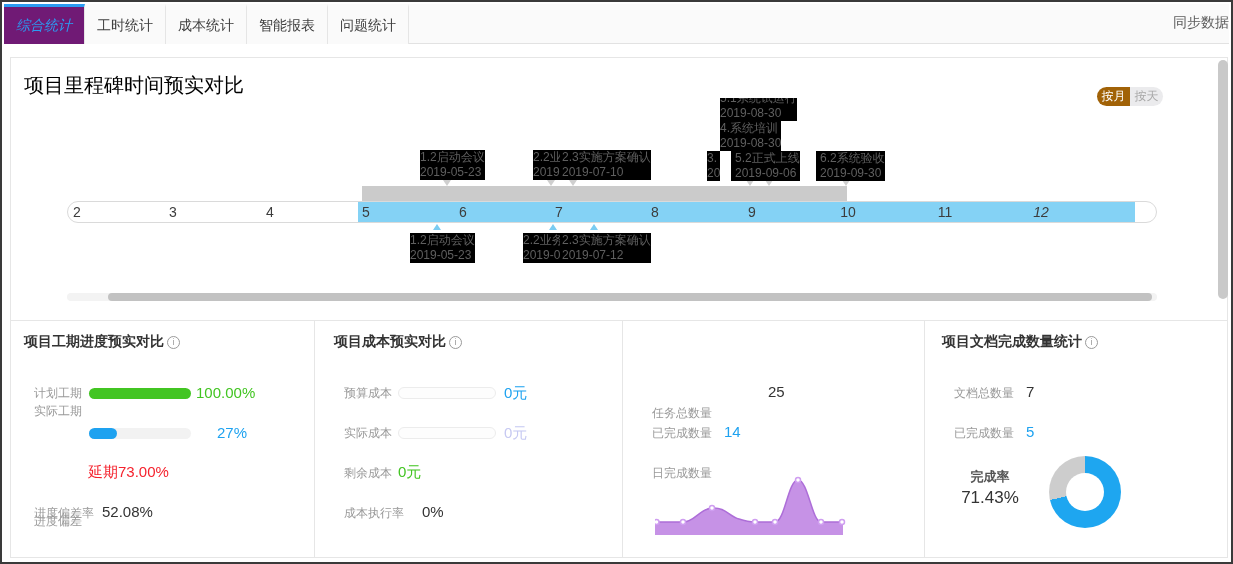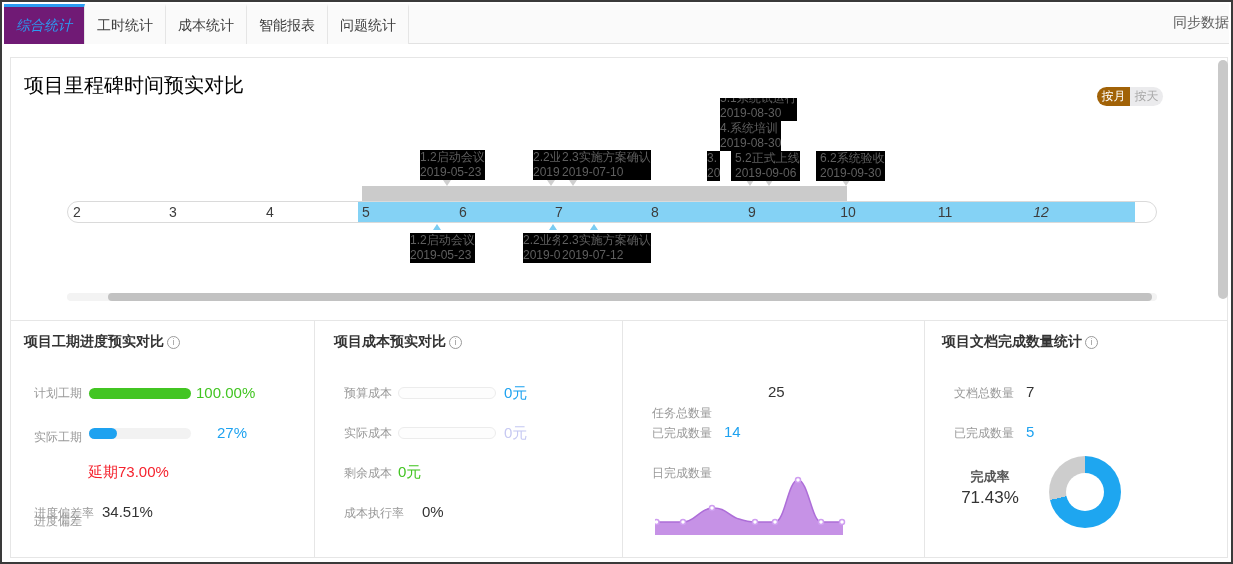--- a/index.html
+++ b/index.html
@@ -180,31 +180,31 @@
   <div class="divider-v" style="left:620px;"></div>
   <div class="divider-v" style="left:922px;"></div>
 
   <div class="panel-title" style="left:22px; top:331px;">
     <span>项目工期进度预实对比</span><span class="info">i</span>
   </div>
   <div class="row-label" style="left:32px; top:383px;">计划工期</div>
   <div class="bar-fill" style="left:87px; top:386px; width:102px; background:#42c522;"></div>
   <div class="row-value v-green" style="left:194px; top:382px;">100.00%</div>
 
-  <div class="row-label" style="left:32px; top:427px;font-family:Liberation Serif, serif;">实际工期</div>
+  <div class="row-label" style="left:32px; top:401px;font-family:Liberation Serif, serif;">实际工期</div>
   <div class="bar-track" style="left:87px; top:426px;">
     <div class="bar-fill" style="left:0; top:0; width:28px; background:#1ea2f0;"></div>
   </div>
   <div class="row-value v-blue" style="left:194px; top:422px;margin-left:21px;">27%</div>
 
   <div class="row-label" style="left:32px; top:463px;margin-top:48px;">进度偏差</div>
   <div class="row-value v-red" style="left:86px; top:461px;">延期73.00%</div>
 
   <div class="row-label" style="left:32px; top:503px;">进度偏差率</div>
-  <div class="row-value" style="left:100px; top:501px;">34.51%</div>
+  <div class="row-value" style="left:100px; top:501px;">52.08%</div>
 
   <div class="panel-title" style="left:332px; top:331px;">
     <span>项目成本预实对比</span><span class="info">i</span>
   </div>
   <div class="row-label" style="left:342px; top:383px;">预算成本</div>
   <div class="cost-track" style="left:396px; top:385px;"></div>
   <div class="row-value v-blue" style="left:502px; top:382px;">0元</div>
 
   <div class="row-label" style="left:342px; top:423px;">实际成本</div>
   <div class="cost-track" style="left:396px; top:425px;"></div>

